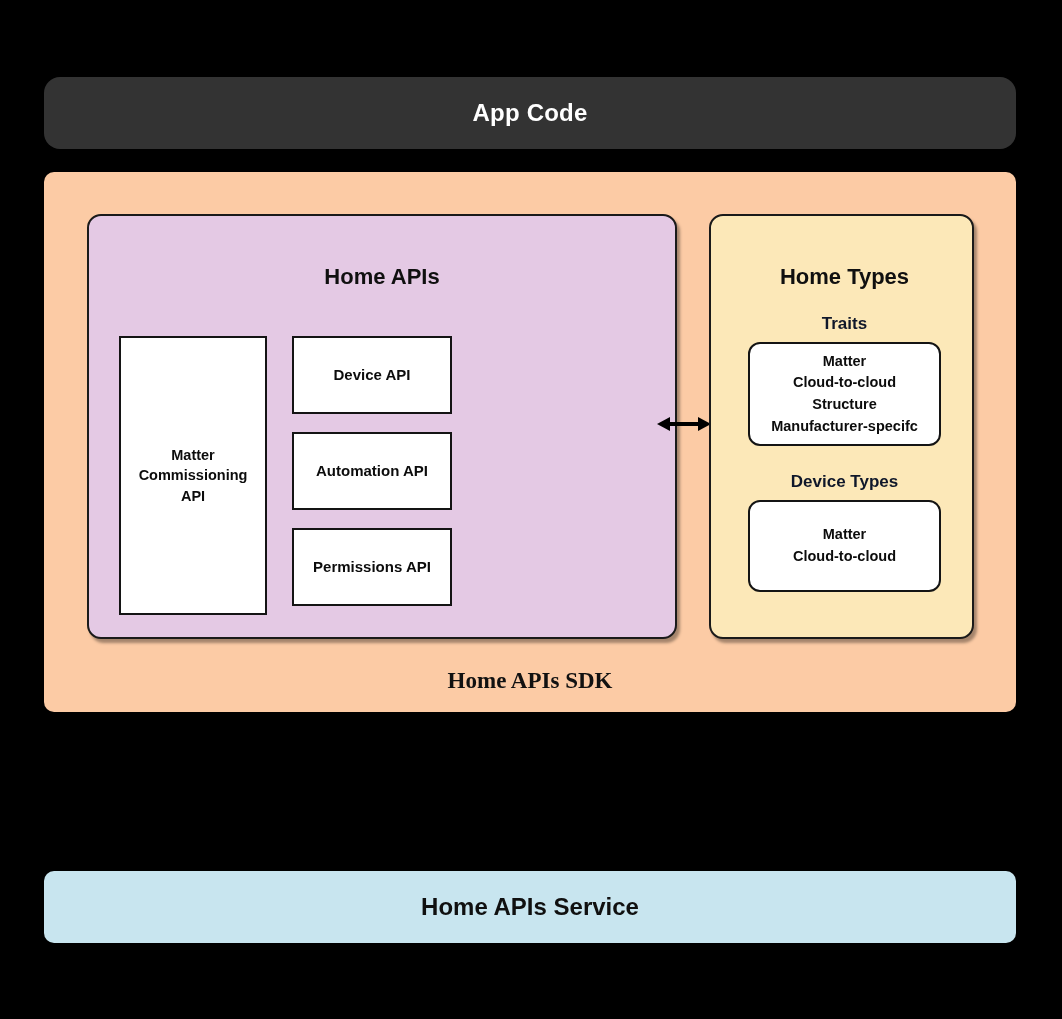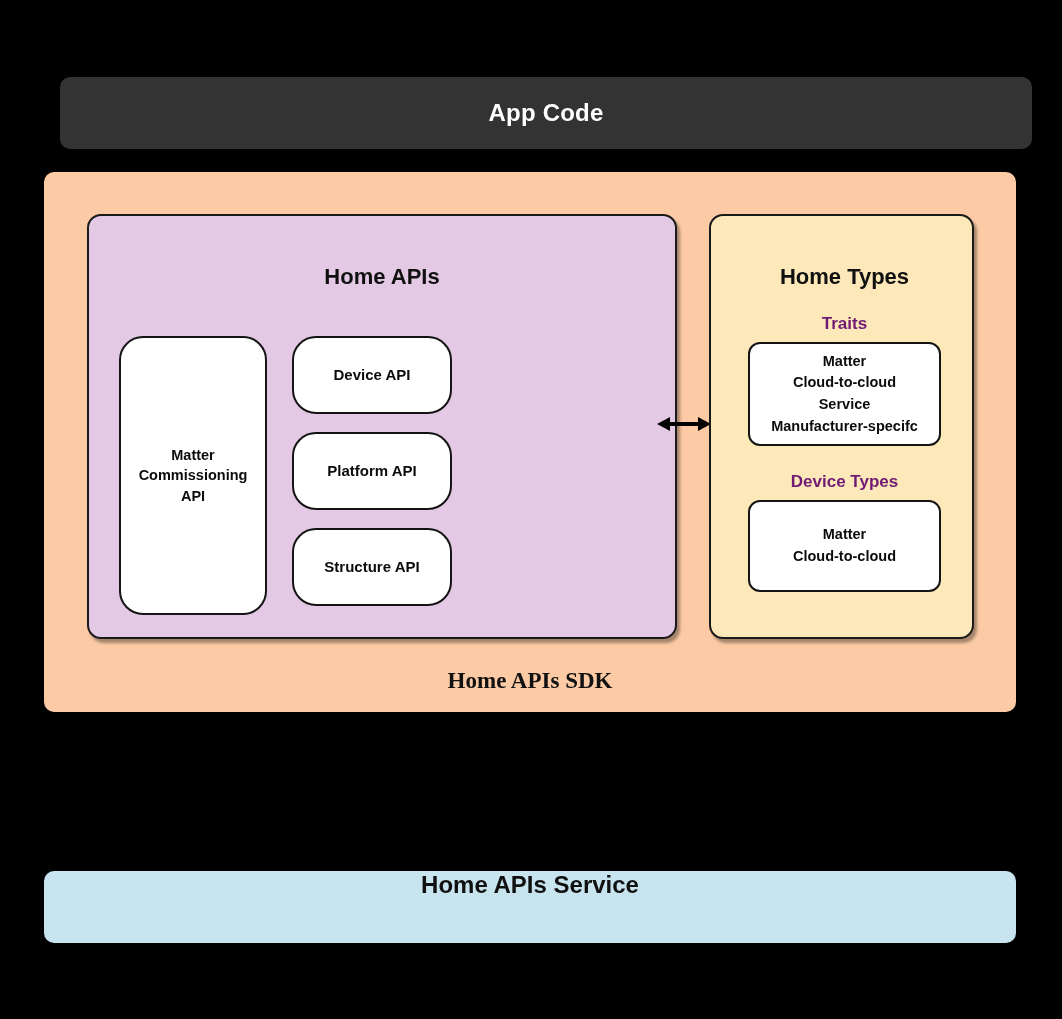--- a/index.html
+++ b/index.html
@@ -18,26 +18,26 @@
 
   .canvas {
     position: absolute;
     inset: 0;
     background: #000000;
   }
 
   
   .app-code-bar {
     position: absolute;
-    left: 60px;
+    left: 44px;
     top: 77px;
     width: 972px;
     height: 72px;
     background: #333333;
-    border-radius: 10px;
+    border-radius: 16px;
     display: flex;
     align-items: center;
     justify-content: center;
     box-shadow: 0 2px 4px rgba(0,0,0,0.6);
   }
   .app-code-bar .label {
     color: #FFFFFF;
     font-size: 24px;
     font-weight: bold;
     letter-spacing: 0.2px;
@@ -101,21 +101,21 @@
     flex-direction: column;
     gap: 18px;
   }
   .api-col.wide  { width: 148px; }
   .api-col.wide2 { width: 150px; }
   .api-col.stack { width: 160px; }
 
   .api-box {
     background: #FFFFFF;
     border: 2px solid #141414;
-    border-radius: 24px;
+    border-radius: 0;
     display: flex;
     align-items: center;
     justify-content: center;
     text-align: center;
     font-size: 14.5px;
     font-weight: bold;
     color: #0c0c0c;
     line-height: 1.42;
     box-sizing: border-box;
     padding: 4px 18px;
@@ -153,21 +153,21 @@
     text-align: center;
     font-size: 22px;
     font-weight: bold;
     color: #101010;
     margin-top: 48px;
   }
   .section-heading {
     text-align: center;
     font-size: 17px;
     font-weight: bold;
-    color: #701a75;
+    color: #0f172a;
     margin-top: 24px;
     margin-bottom: 8px;
   }
   .section-heading.device-types { margin-top: 26px; }
 
   .types-box {
     margin: 0 31px;
     background: #FFFFFF;
     border: 2px solid #141414;
     border-radius: 12px;
@@ -187,21 +187,21 @@
   
   .service-bar {
     position: absolute;
     left: 44px;
     top: 871px;
     width: 972px;
     height: 72px;
     background: #C8E5EF;
     border-radius: 10px;
     display: flex;
-    align-items: flex-start;
+    align-items: center;
     justify-content: center;
     box-shadow: 0 2px 4px rgba(0,0,0,0.5);
   }
   .service-bar .label {
     color: #101010;
     font-size: 24px;
     font-weight: bold;
   }
 
   .ml { display: block; }
@@ -231,24 +231,24 @@
             </span>
           </div>
         </div>
 
 
         <div class="api-col stack">
           <div class="api-box small device">
             <span>Device API</span>
           </div>
           <div class="api-box small structure">
-            <span>Platform API</span>
+            <span>Automation API</span>
           </div>
           <div class="api-box small automation">
-            <span>Structure API</span>
+            <span>Permissions API</span>
           </div>
         </div>
 
       </div>
     </div>
 
     <div class="connector">
       <svg width="54" height="24" viewBox="0 0 54 24" aria-hidden="true">
         <line x1="9" y1="12" x2="45" y2="12" stroke="#000000" stroke-width="4"></line>
         <polygon points="0,12 13,5 13,19" fill="#000000"></polygon>
@@ -257,21 +257,21 @@
     </div>
 
     <div class="home-types-panel">
       <div class="types-title">Home Types</div>
 
       <div class="section-heading">Traits</div>
       <div class="types-box traits">
         <span>
           <span class="ml">Matter</span>
           <span class="ml">Cloud-to-cloud</span>
-          <span class="ml">Service</span>
+          <span class="ml">Structure</span>
           <span class="ml">Manufacturer-specifc</span>
         </span>
       </div>
 
       <div class="section-heading device-types">Device Types</div>
       <div class="types-box devtype">
         <span>
           <span class="ml">Matter</span>
           <span class="ml">Cloud-to-cloud</span>
         </span>

